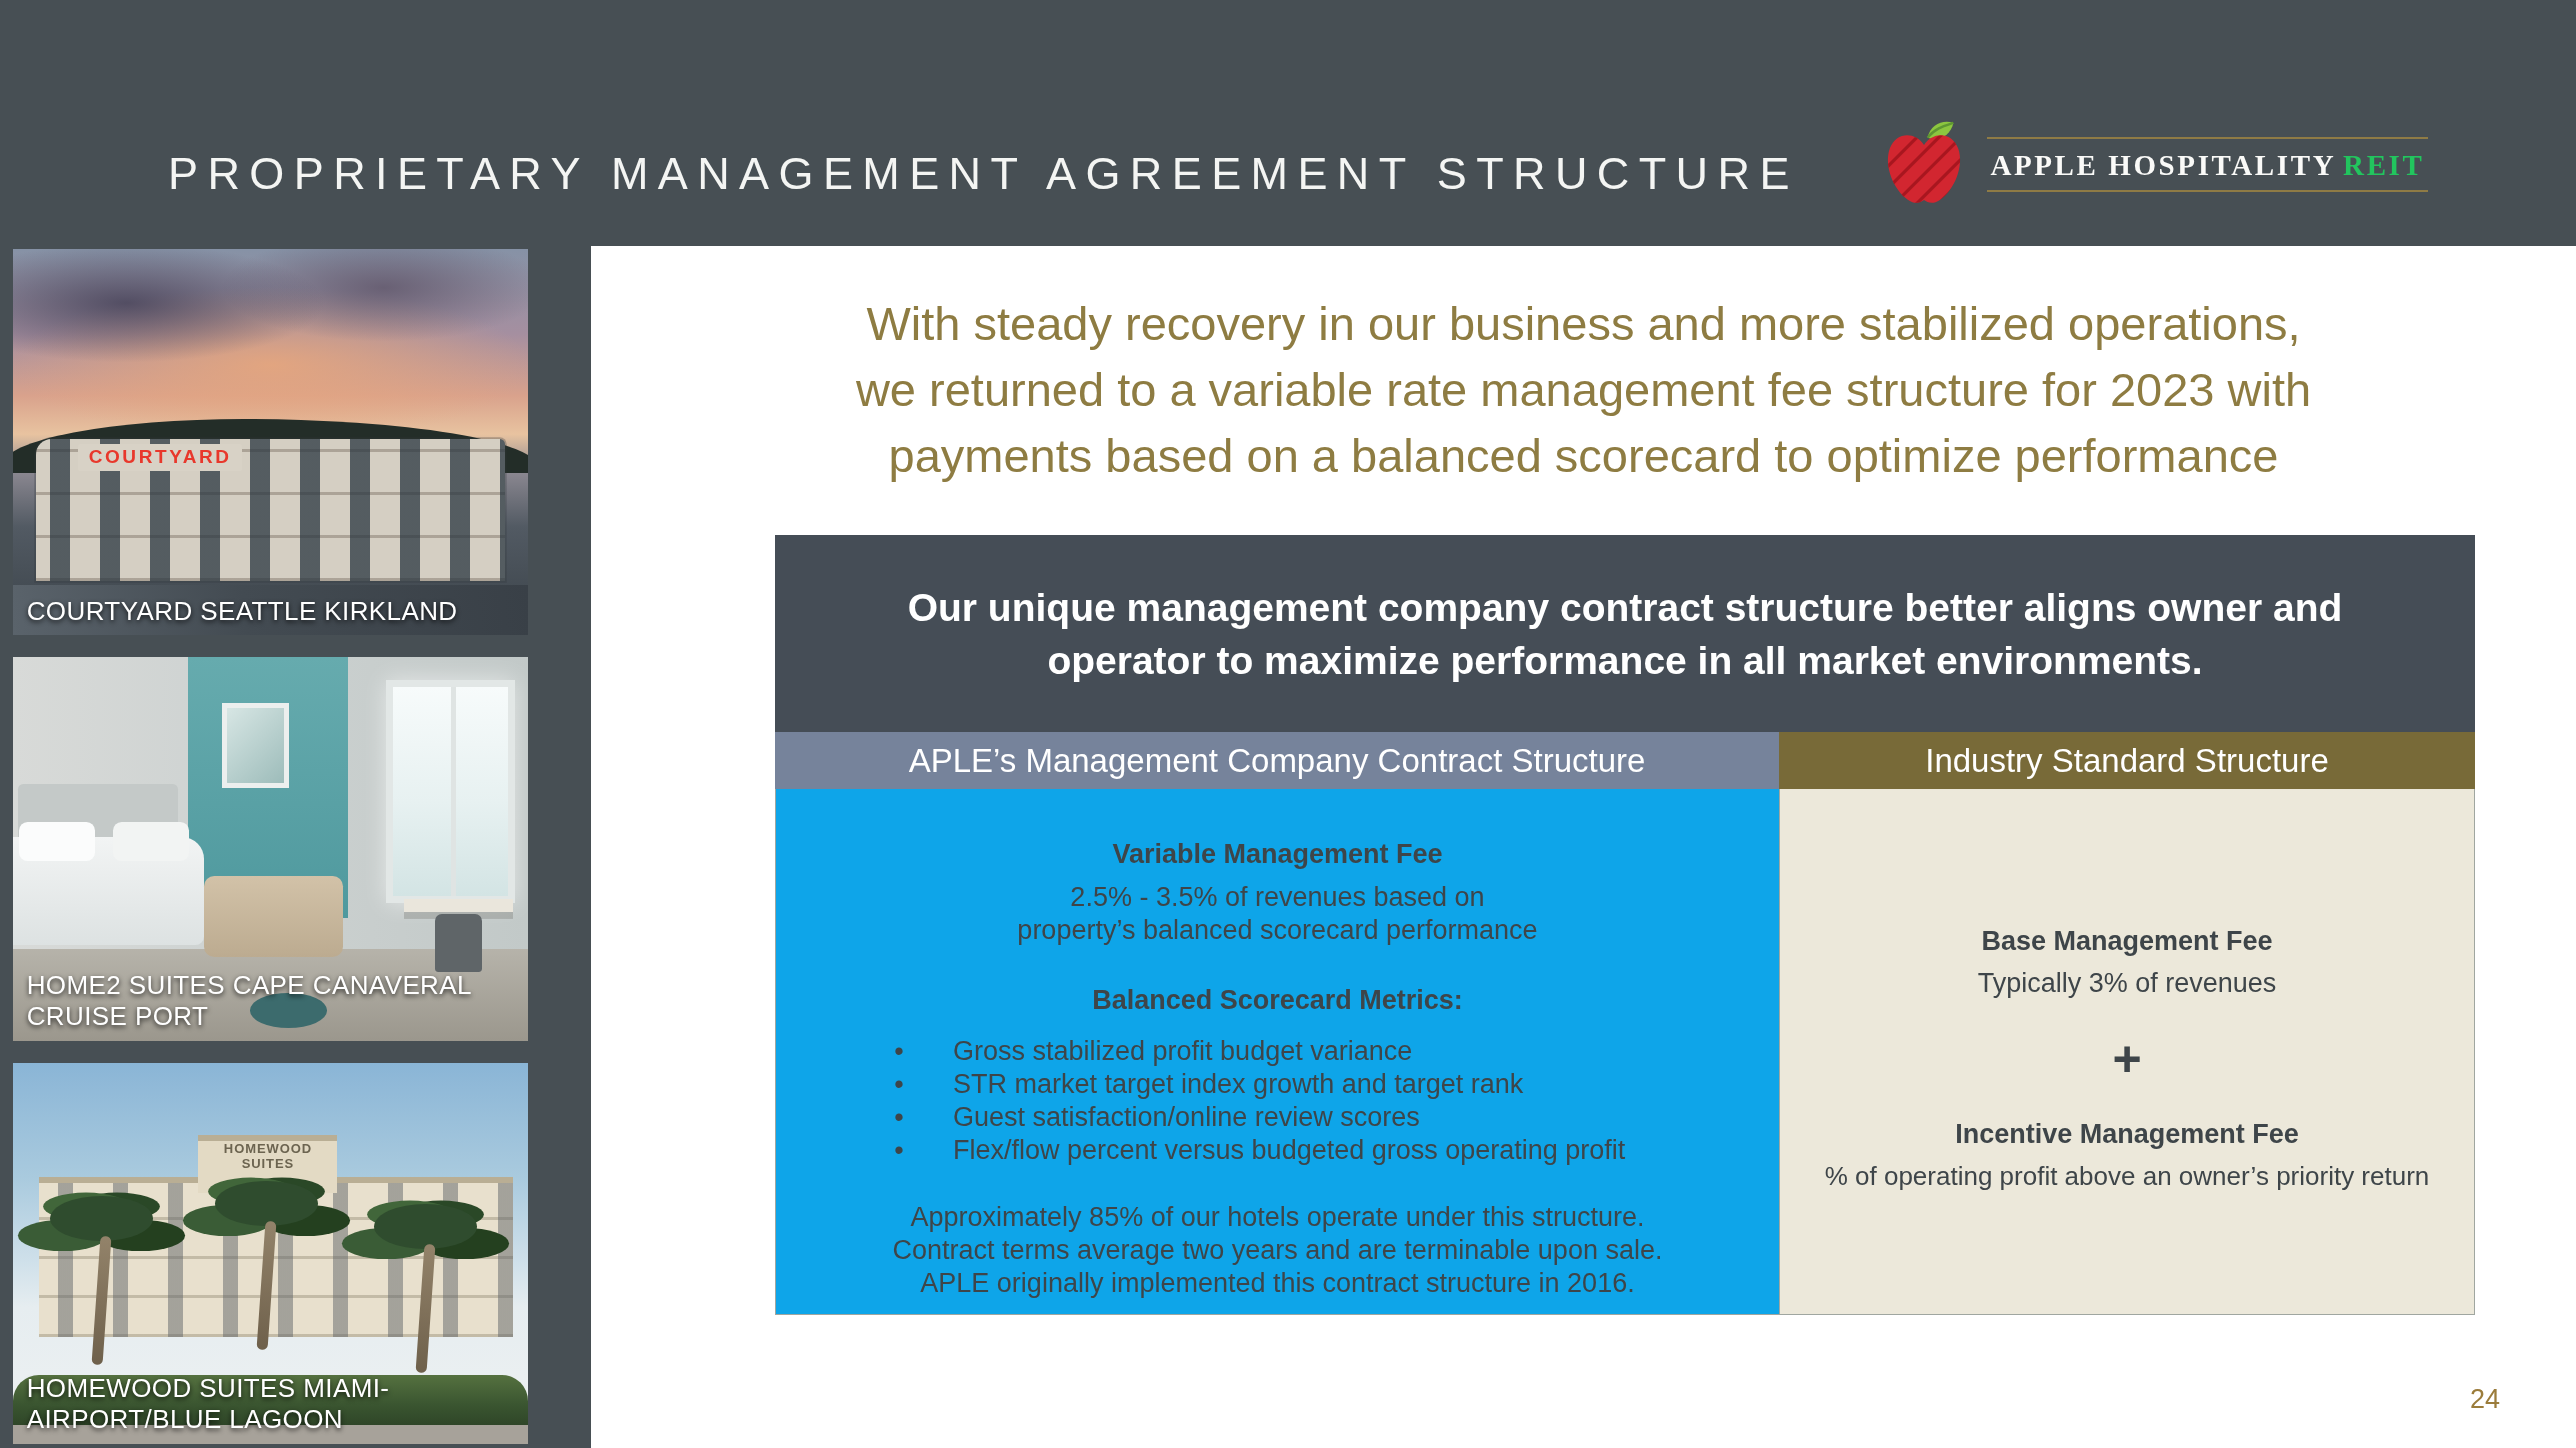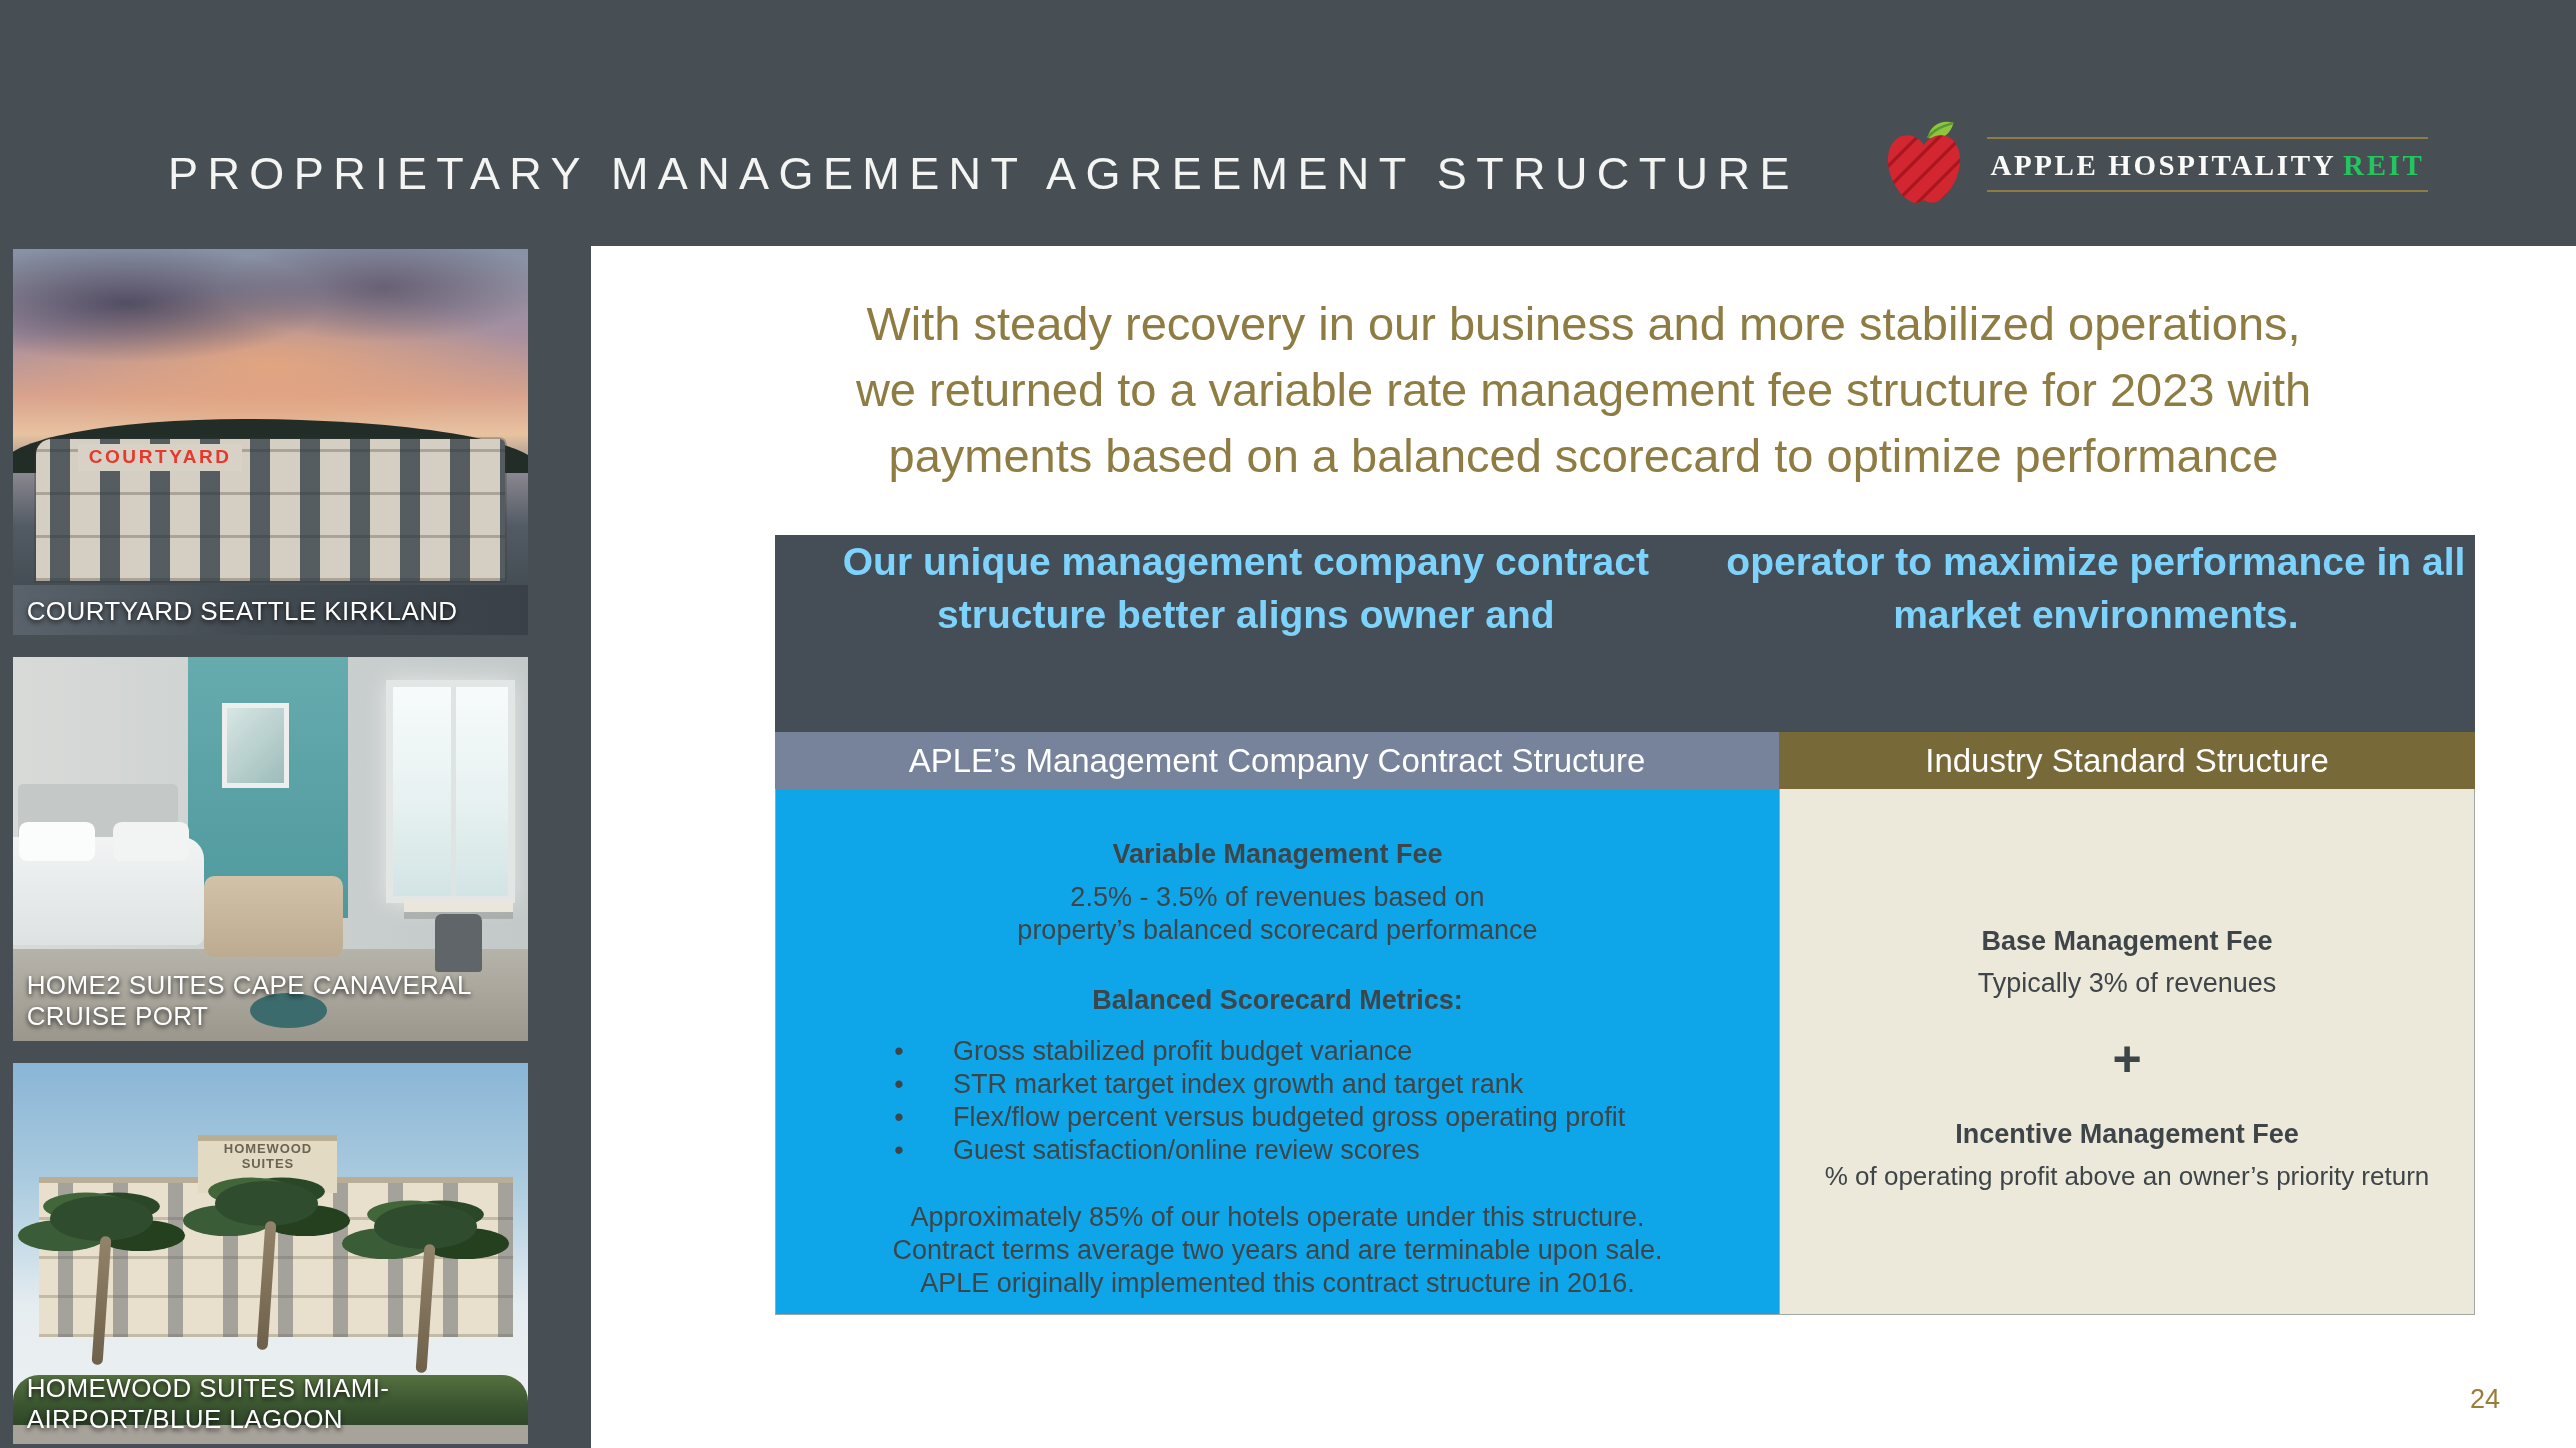--- a/index.html
+++ b/index.html
@@ -104,21 +104,21 @@
   .p3-hedge { left: 0; right: 0; bottom: 5%; height: 13%; z-index: 5;
     background: linear-gradient(180deg,#55713f 0%,#3a5530 60%,#2f4628 100%);
     border-radius: 26px 26px 0 0; }
   .p3-drive { left: 0; right: 0; bottom: 0; height: 5.5%; background: #a7a29a; }
 
   
   .panel { position: absolute; left: 543px; top: 246px; right: 0; bottom: 0; background: #ffffff; margin-left: 48px; }
   .headline { position: absolute; top: 45px; left: 0; width: 100%;
     text-align: center; color: #8E7C42; font-size: 47px; line-height: 66px; }
   .callout { position: absolute; left: 184px; top: 289px; width: 1700px; height: 197px;
-    background: #454D56; color: #7dd3fc; display: flex; flex-direction: row; justify-content: center;
+    background: #454D56; color: #ffffff; display: flex; flex-direction: column; justify-content: center;
     text-align: center; font-weight: bold; font-size: 39px; line-height: 53px; }
 
   .ctable { position: absolute; left: 184px; top: 486px; width: 1700px; }
   .thead { display: flex; height: 57px; }
   .th { display: flex; align-items: center; justify-content: center; color: #fff; font-size: 33px; }
   .th-left  { width: 1004px; background: #76839B; }
   .th-right { flex: 1; background: #786A38; }
   .tbody { display: flex; height: 526px; border: 0.9px solid #a0a6a0; border-top: none;
     font-size: 27px; color: #3E4549; }
   .cell-left  { width: 1004px; background: #0ea5e9; border-right: 0.9px solid #a0a6a0;
@@ -255,22 +255,22 @@
         <div class="cell cell-left">
           <div class="bold">Variable Management Fee</div>
           <div class="fee-desc">
             <div>2.5% - 3.5% of revenues based on</div>
             <div>property’s balanced scorecard performance</div>
           </div>
           <div class="bold metrics-title">Balanced Scorecard Metrics:</div>
           <ul class="bullets">
             <li>Gross stabilized profit budget variance</li>
             <li>STR market target index growth and target rank</li>
+            <li>Guest satisfaction/online review scores</li>
             <li>Flex/flow percent versus budgeted gross operating profit</li>
-            <li>Guest satisfaction/online review scores</li>
           </ul>
           <div class="footnote">
             <div>Approximately 85% of our hotels operate under this structure.</div>
             <div>Contract terms average two years and are terminable upon sale.</div>
             <div>APLE originally implemented this contract structure in 2016.</div>
           </div>
         </div>
 
         <div class="cell cell-right">
           <div class="bold">Base Management Fee</div>

